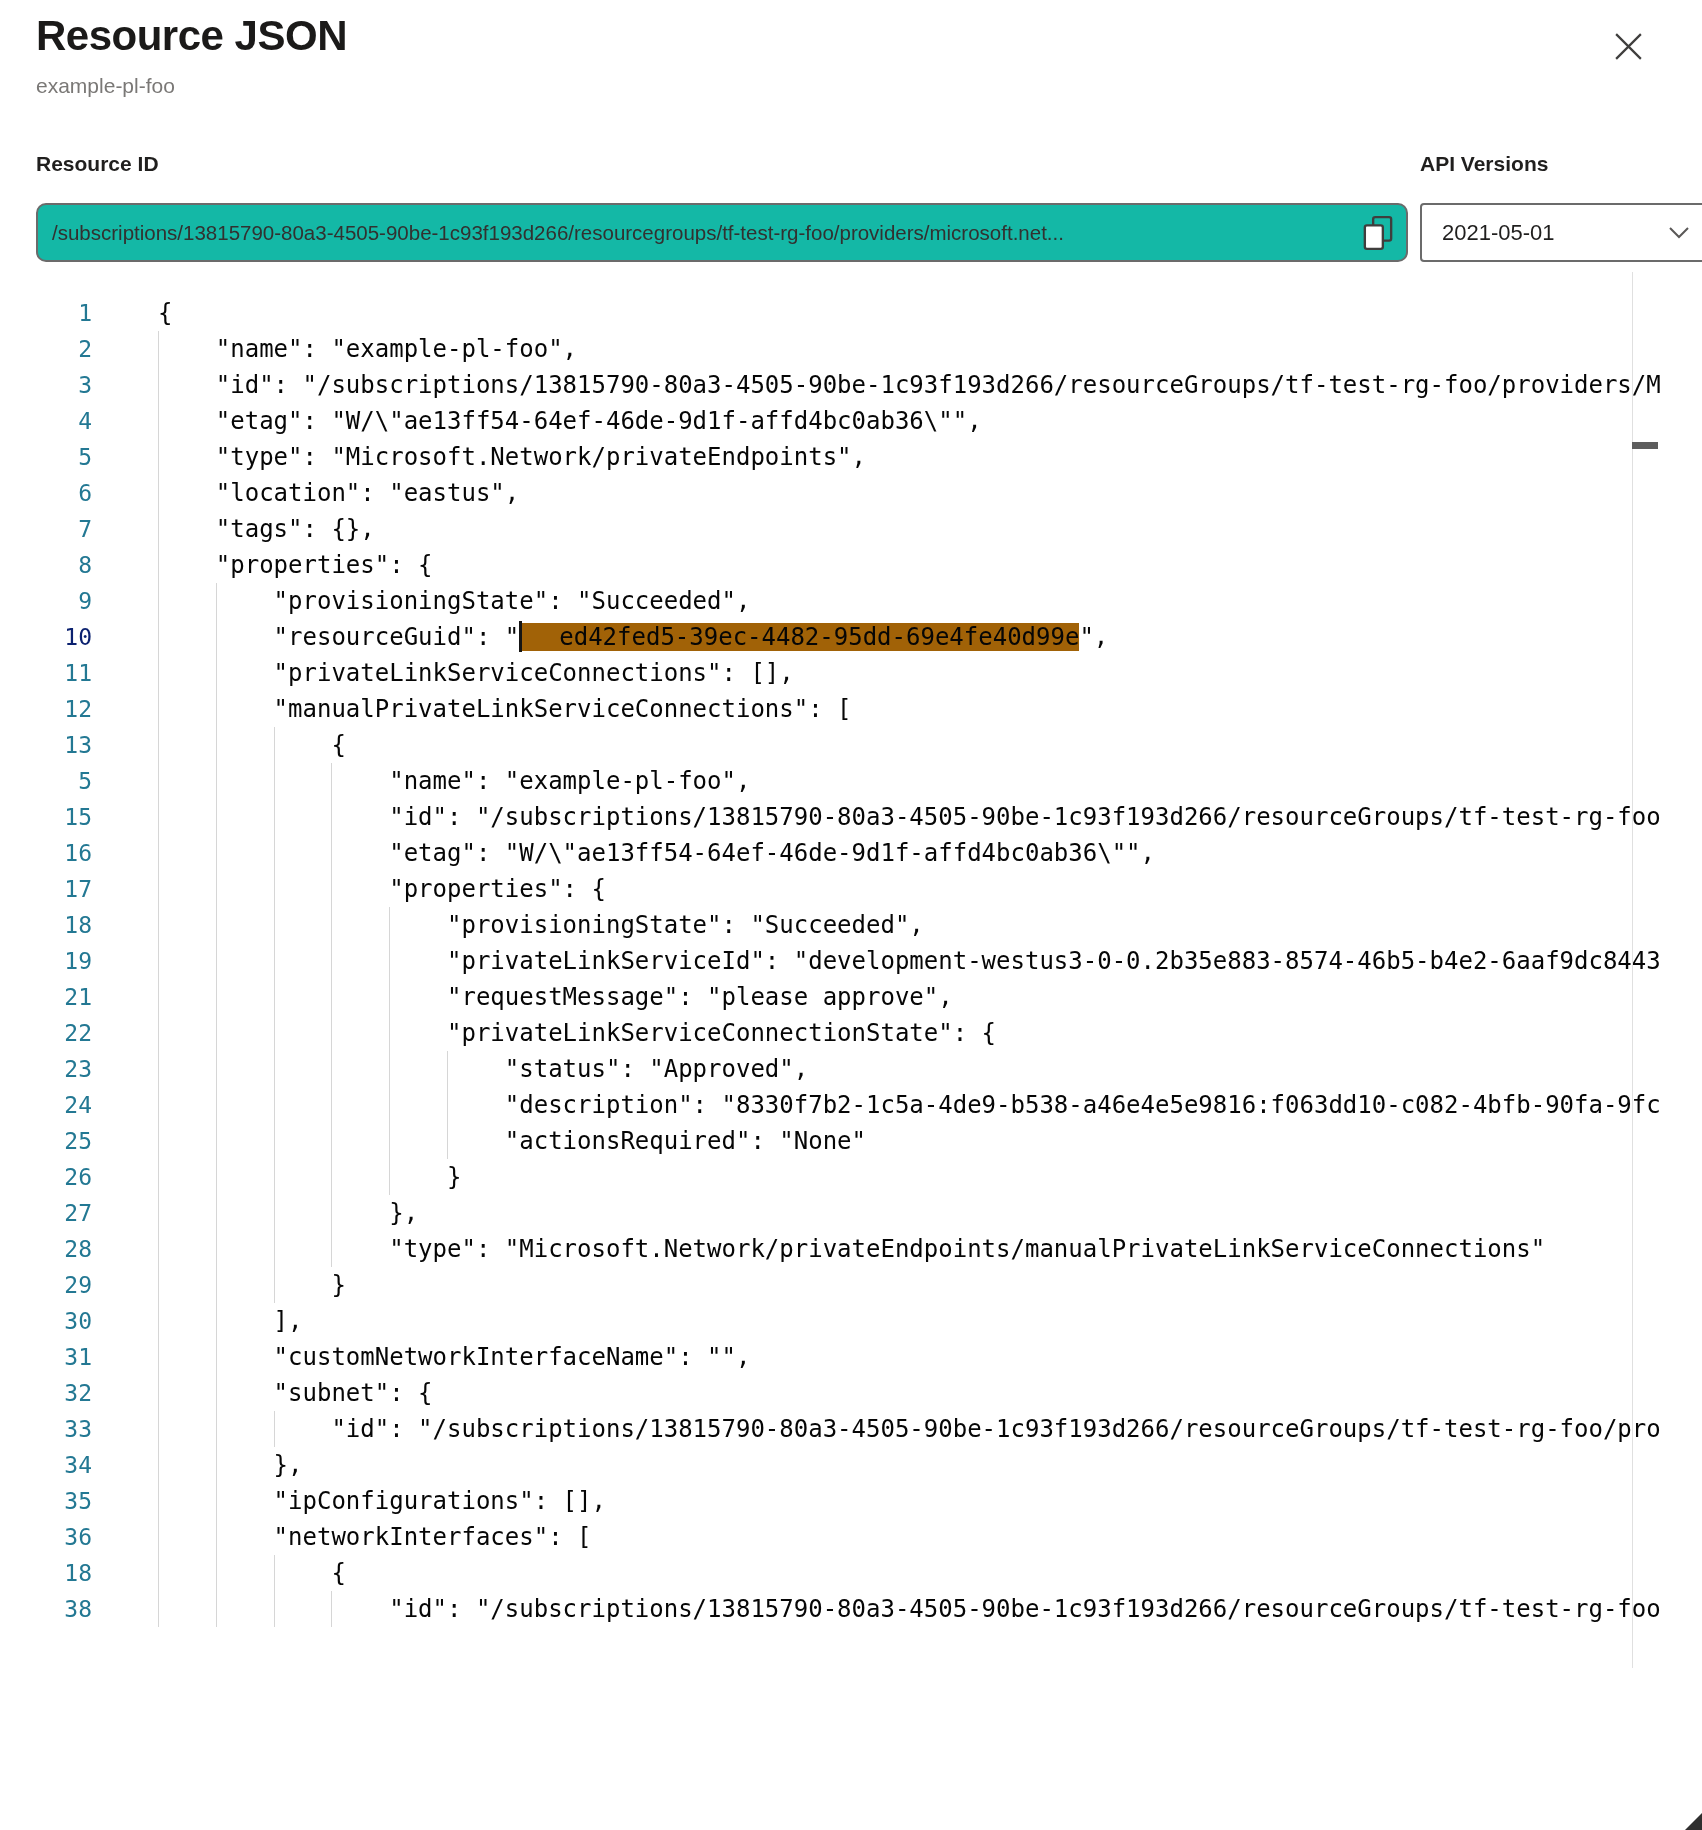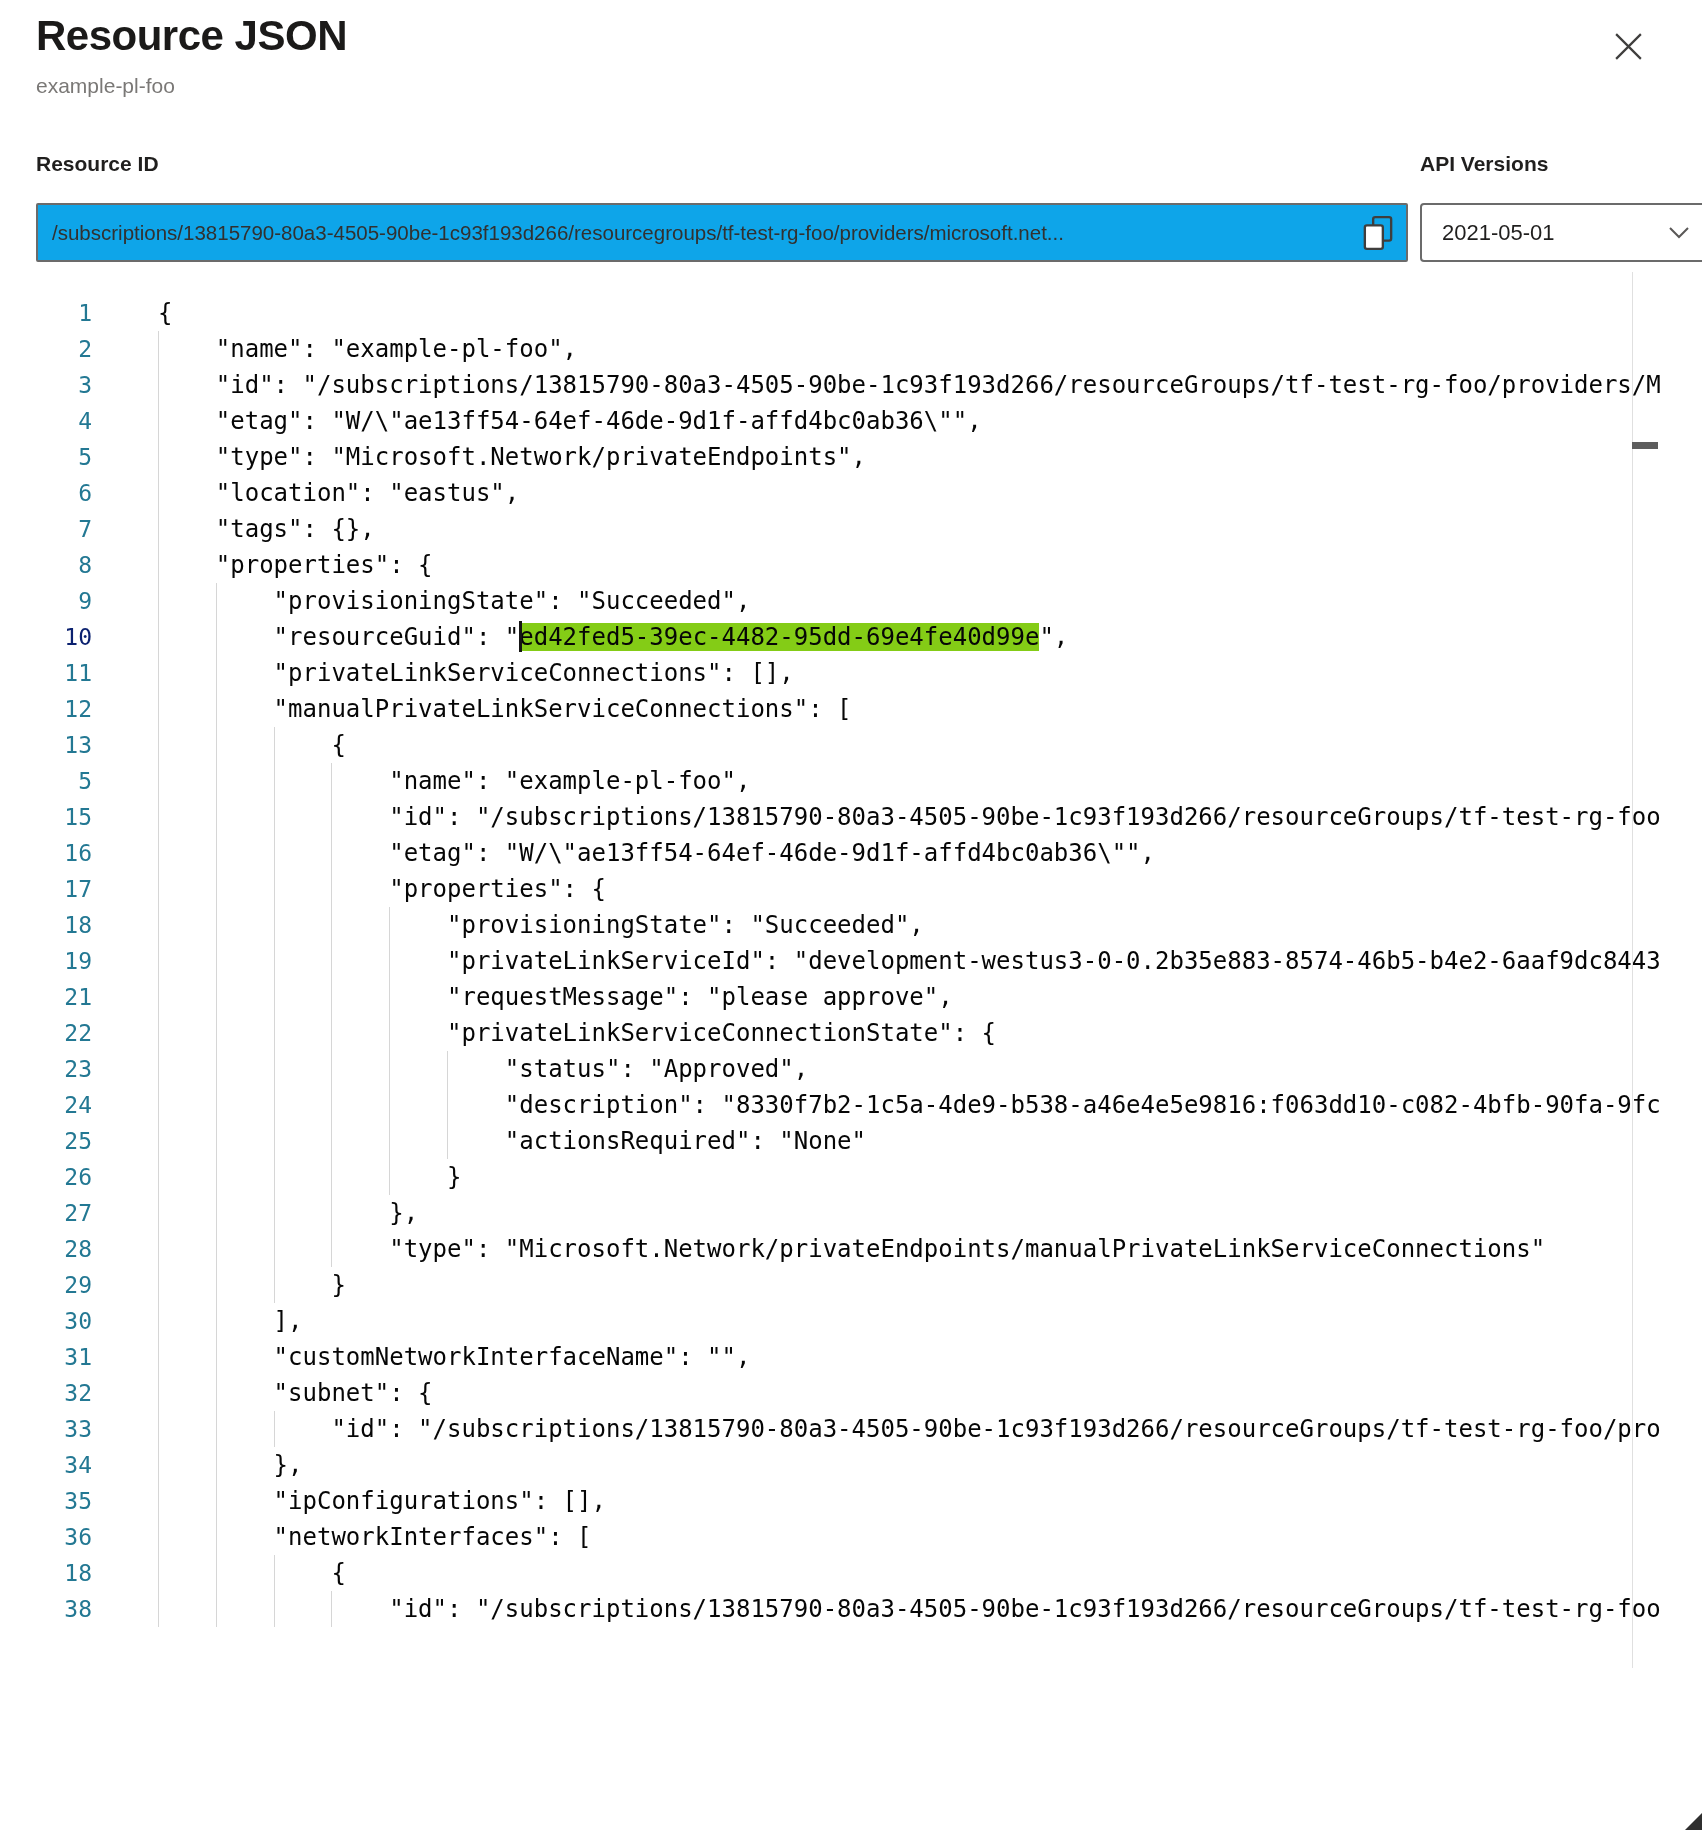--- a/index.html
+++ b/index.html
@@ -8,38 +8,38 @@
     font-family:"Liberation Sans", sans-serif;color:#201f1e;overflow:hidden;
   }
   .title{position:absolute;left:36px;top:12px;font-size:42px;font-weight:700;color:#1b1a19;letter-spacing:-0.5px;}
   .subtitle{position:absolute;left:36px;top:74px;font-size:21px;color:#7a7876;}
   .close-btn{position:absolute;left:1604px;top:22px;width:48px;height:48px;background:transparent;border:none;cursor:pointer;display:flex;align-items:center;justify-content:center;}
   .field-label{position:absolute;top:152px;font-size:21px;font-weight:700;color:#201f1e;}
   .lbl-resid{left:36px;}
   .lbl-api{left:1420px;}
   .resid-wrap{position:absolute;left:36px;top:203px;width:1372px;height:59px;}
   .resid-input{
-    width:100%;height:100%;box-sizing:border-box;background:#0ea5e9;border:2px solid #6b6b6b;border-radius:2px;
+    width:100%;height:100%;box-sizing:border-box;background:#14b8a6;border:2px solid #6b6b6b;border-radius:10px;
     font-family:"Liberation Sans", sans-serif;font-size:20.5px;color:#323130;padding:0 62px 0 14px;outline:none;
     white-space:nowrap;overflow:hidden;
   }
   .copy-btn{position:absolute;right:10px;top:10px;width:40px;height:40px;border:none;background:transparent;cursor:pointer;display:flex;align-items:center;justify-content:center;}
   .api-select{
     position:absolute;left:1420px;top:203px;width:292px;height:59px;box-sizing:border-box;background:#ffffff;
     border:2px solid #6b6b6b;border-radius:4px;display:flex;align-items:center;justify-content:space-between;
     padding:0 18px 0 20px;font-size:22px;color:#201f1e;cursor:pointer;
   }
   
   .editor{position:absolute;left:0;top:268px;width:1666px;height:1404px;overflow:hidden;padding-top:27px;box-sizing:border-box;background:#ffffff;}
   .cl{display:flex;height:36px;line-height:36px;font-family:"DejaVu Sans Mono", monospace;font-size:24px;white-space:pre;}
   .ln{width:92px;flex:none;text-align:right;color:#237893;font-size:23px;}
   .ln.active{color:#0b216f;}
   .cc{margin-left:66px;color:#060606;white-space:pre;}
   .ig{display:inline-block;width:4ch;height:36px;border-left:1px solid #d6d6d6;box-sizing:border-box;vertical-align:top;}
-  .sel{background:#84cc16;}
+  .sel{background:#a16207;padding-left:40px;}
   .cursor{display:inline-block;width:0;border-left:3px solid #151515;height:31px;vertical-align:middle;margin-right:-3px;position:relative;top:-2px;}
   .ruler-line{position:absolute;left:1632px;top:272px;width:1px;height:1396px;background:#e0e0e0;}
   .ruler-marker{position:absolute;left:1632px;top:442px;width:26px;height:7px;background:#5d5d5d;}
   .resize-grip{position:absolute;right:0;bottom:0;width:0;height:0;border-left:17px solid transparent;border-bottom:17px solid #2f2f2f;cursor:nwse-resize;}
   svg{display:block;}
 </style>
 </head>
 <body>
 
 <div class="title">Resource JSON</div>

